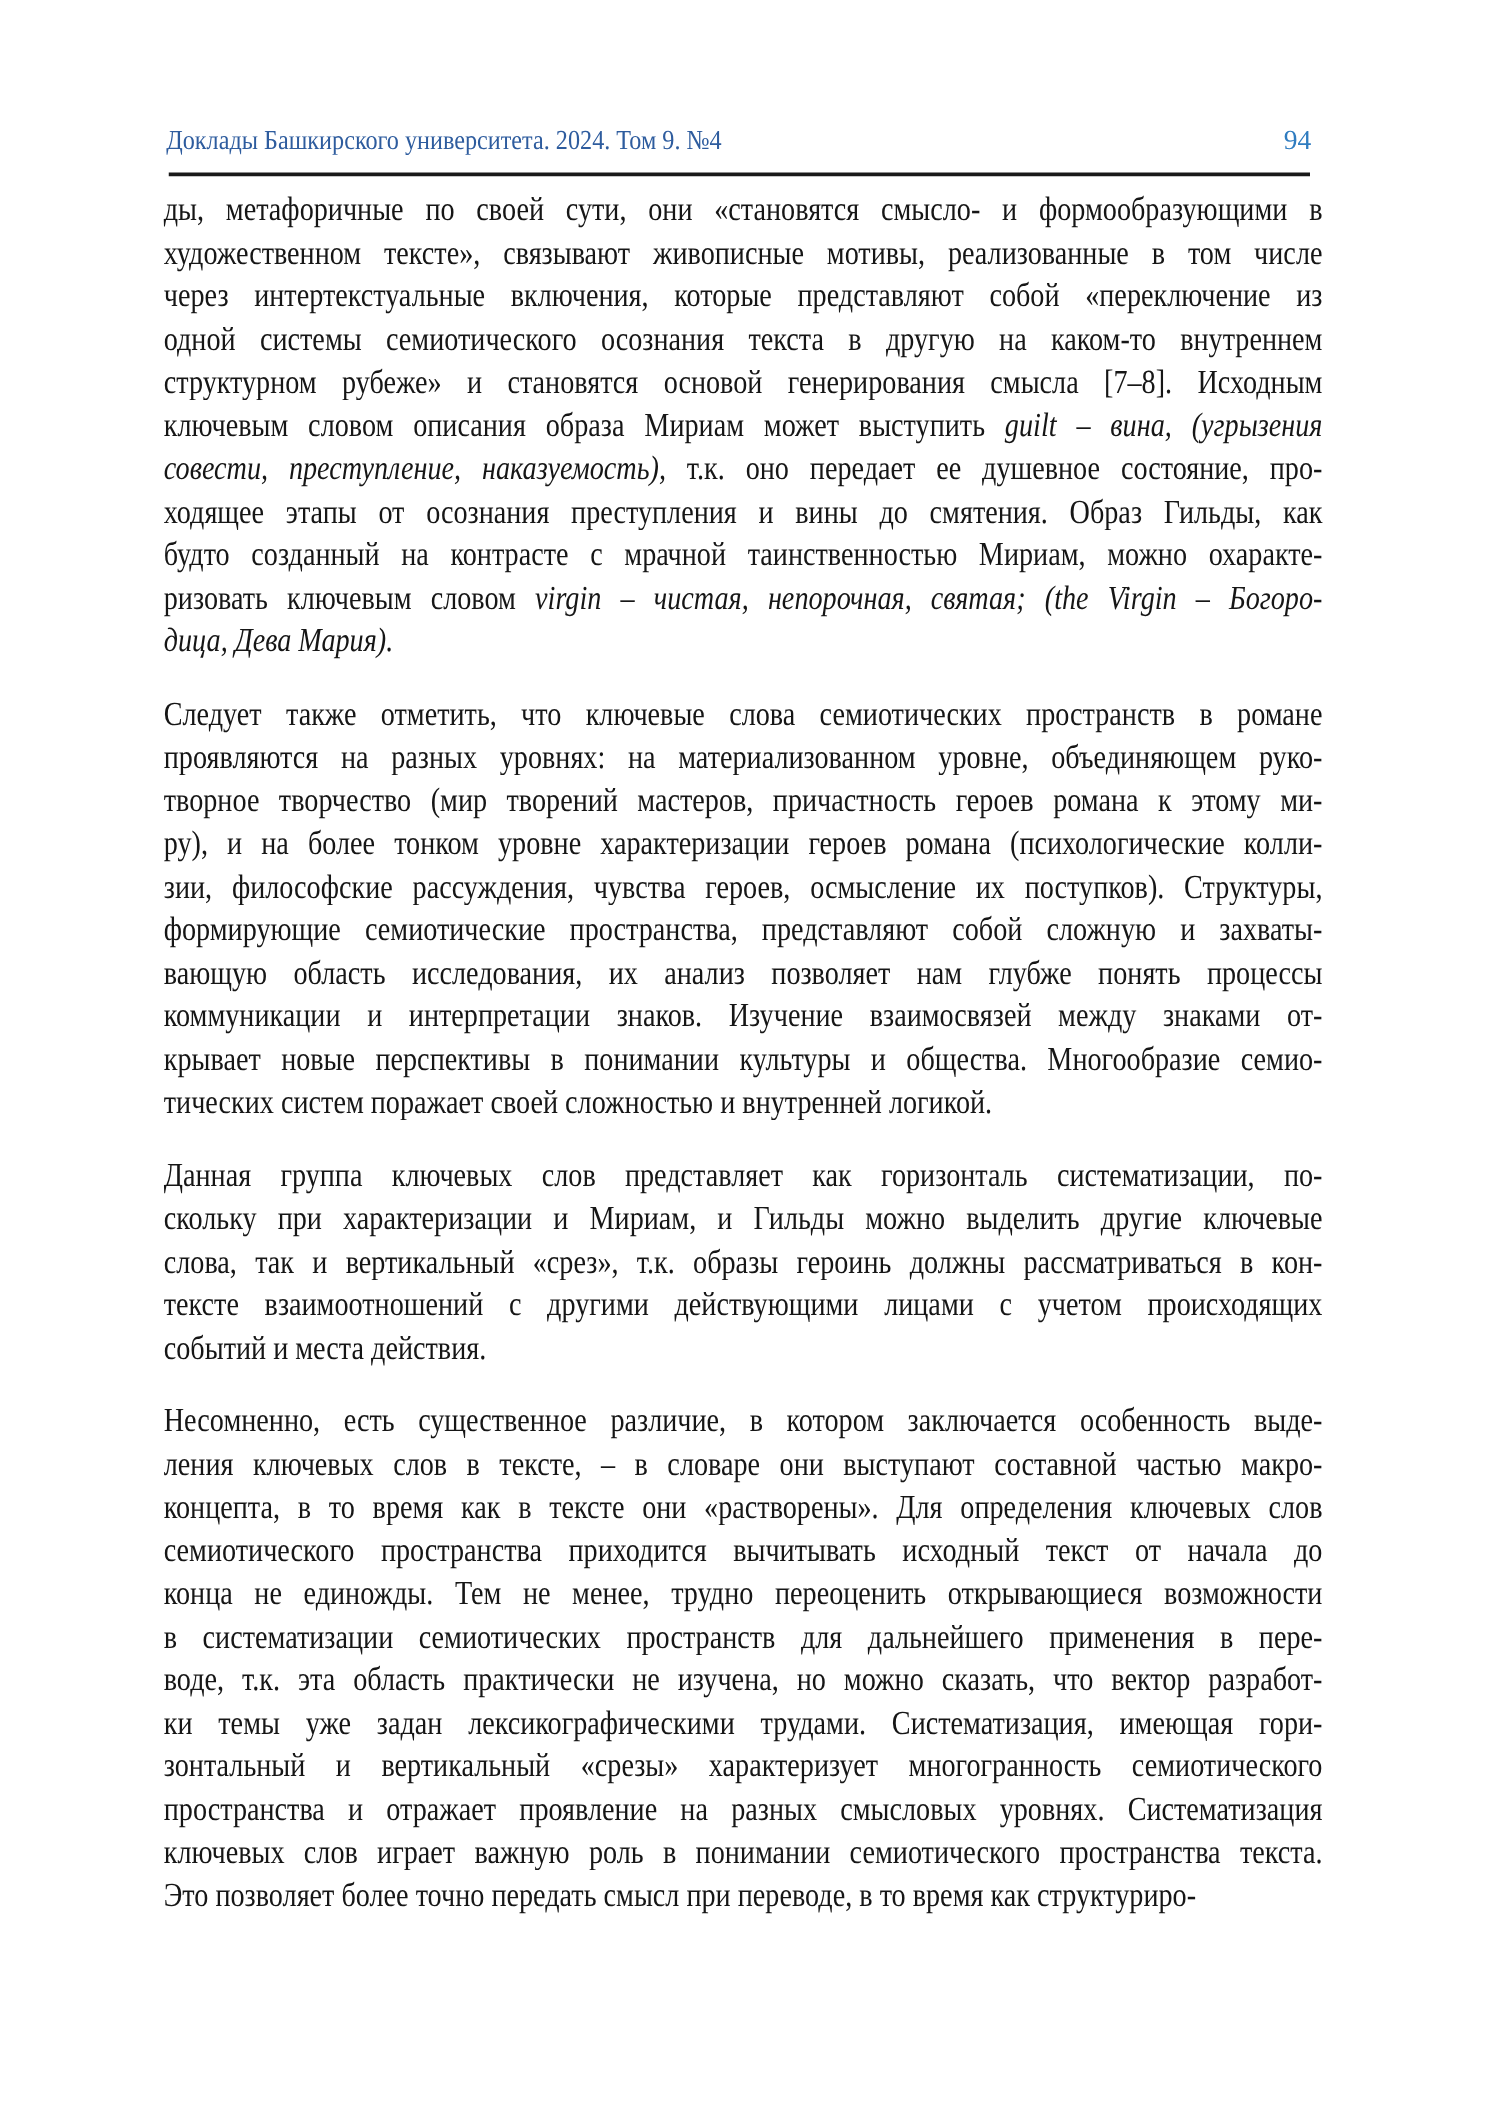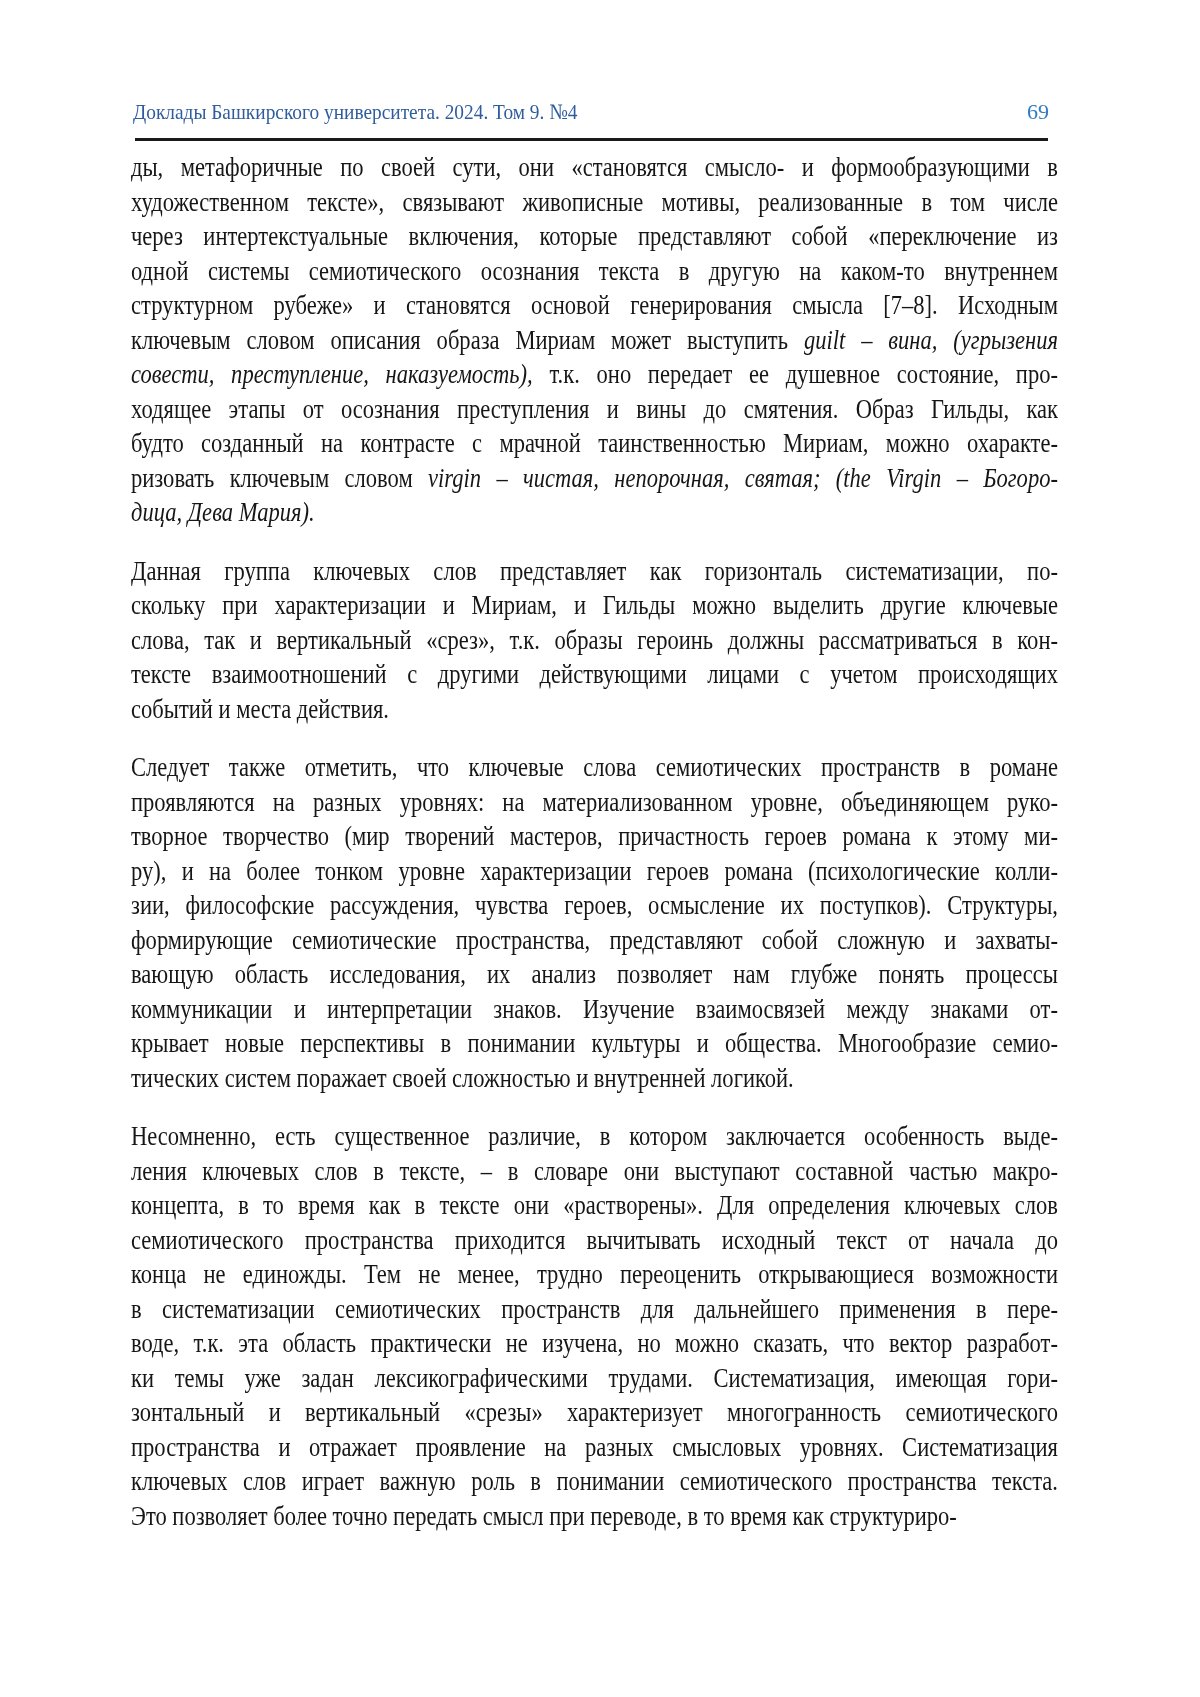--- a/index.html
+++ b/index.html
@@ -60,55 +60,55 @@
     text-align-last: left;
   }
   .it { font-style: italic; }
 </style>
 </head>
 <body>
 
 <div class="page">
   <div class="header">
     <span class="journal-title">Доклады Башкирского университета. 2024. Том 9. №4</span>
-    <span class="page-number">69</span>
+    <span class="page-number">94</span>
   </div>
   <div class="header-rule"></div>
   <div class="article-body">
       <div class="paragraph">
         <div class="line"><span>ды, метафоричные по своей сути, они «становятся смысло- и формообразующими в</span></div>
         <div class="line"><span>художественном тексте», связывают живописные мотивы, реализованные в том числе</span></div>
         <div class="line"><span>через интертекстуальные включения, которые представляют собой «переключение из</span></div>
         <div class="line"><span>одной системы семиотического осознания текста в другую на каком-то внутреннем</span></div>
         <div class="line"><span>структурном рубеже» и становятся основой генерирования смысла [7–8]. Исходным</span></div>
         <div class="line"><span>ключевым словом описания образа Мириам может выступить </span><span class="it">guilt – вина, (угрызения</span></div>
         <div class="line"><span class="it">совести, преступление, наказуемость),</span><span> т.к. оно передает ее душевное состояние, про-</span></div>
         <div class="line"><span>ходящее этапы от осознания преступления и вины до смятения. Образ Гильды, как</span></div>
         <div class="line"><span>будто созданный на контрасте с мрачной таинственностью Мириам, можно охаракте-</span></div>
         <div class="line"><span>ризовать ключевым словом </span><span class="it">virgin – чистая, непорочная, святая; (the Virgin – Богоро-</span></div>
         <div class="line last"><span class="it">дица, Дева Мария).</span></div>
       </div>
       <div class="paragraph">
-        <div class="line"><span>Данная группа ключевых слов представляет как горизонталь систематизации, по-</span></div>
-        <div class="line"><span>скольку при характеризации и Мириам, и Гильды можно выделить другие ключевые</span></div>
-        <div class="line"><span>слова, так и вертикальный «срез», т.к. образы героинь должны рассматриваться в кон-</span></div>
-        <div class="line"><span>тексте взаимоотношений с другими действующими лицами с учетом происходящих</span></div>
-        <div class="line last"><span>событий и места действия.</span></div>
-      </div>
-      <div class="paragraph">
         <div class="line"><span>Следует также отметить, что ключевые слова семиотических пространств в романе</span></div>
         <div class="line"><span>проявляются на разных уровнях: на материализованном уровне, объединяющем руко-</span></div>
         <div class="line"><span>творное творчество (мир творений мастеров, причастность героев романа к этому ми-</span></div>
         <div class="line"><span>ру), и на более тонком уровне характеризации героев романа (психологические колли-</span></div>
         <div class="line"><span>зии, философские рассуждения, чувства героев, осмысление их поступков). Структуры,</span></div>
         <div class="line"><span>формирующие семиотические пространства, представляют собой сложную и захваты-</span></div>
         <div class="line"><span>вающую область исследования, их анализ позволяет нам глубже понять процессы</span></div>
         <div class="line"><span>коммуникации и интерпретации знаков. Изучение взаимосвязей между знаками от-</span></div>
         <div class="line"><span>крывает новые перспективы в понимании культуры и общества. Многообразие семио-</span></div>
         <div class="line last"><span>тических систем поражает своей сложностью и внутренней логикой.</span></div>
+      </div>
+      <div class="paragraph">
+        <div class="line"><span>Данная группа ключевых слов представляет как горизонталь систематизации, по-</span></div>
+        <div class="line"><span>скольку при характеризации и Мириам, и Гильды можно выделить другие ключевые</span></div>
+        <div class="line"><span>слова, так и вертикальный «срез», т.к. образы героинь должны рассматриваться в кон-</span></div>
+        <div class="line"><span>тексте взаимоотношений с другими действующими лицами с учетом происходящих</span></div>
+        <div class="line last"><span>событий и места действия.</span></div>
       </div>
       <div class="paragraph">
         <div class="line"><span>Несомненно, есть существенное различие, в котором заключается особенность выде-</span></div>
         <div class="line"><span>ления ключевых слов в тексте, – в словаре они выступают составной частью макро-</span></div>
         <div class="line"><span>концепта, в то время как в тексте они «растворены». Для определения ключевых слов</span></div>
         <div class="line"><span>семиотического пространства приходится вычитывать исходный текст от начала до</span></div>
         <div class="line"><span>конца не единожды. Тем не менее, трудно переоценить открывающиеся возможности</span></div>
         <div class="line"><span>в систематизации семиотических пространств для дальнейшего применения в пере-</span></div>
         <div class="line"><span>воде, т.к. эта область практически не изучена, но можно сказать, что вектор разработ-</span></div>
         <div class="line"><span>ки темы уже задан лексикографическими трудами. Систематизация, имеющая гори-</span></div>

